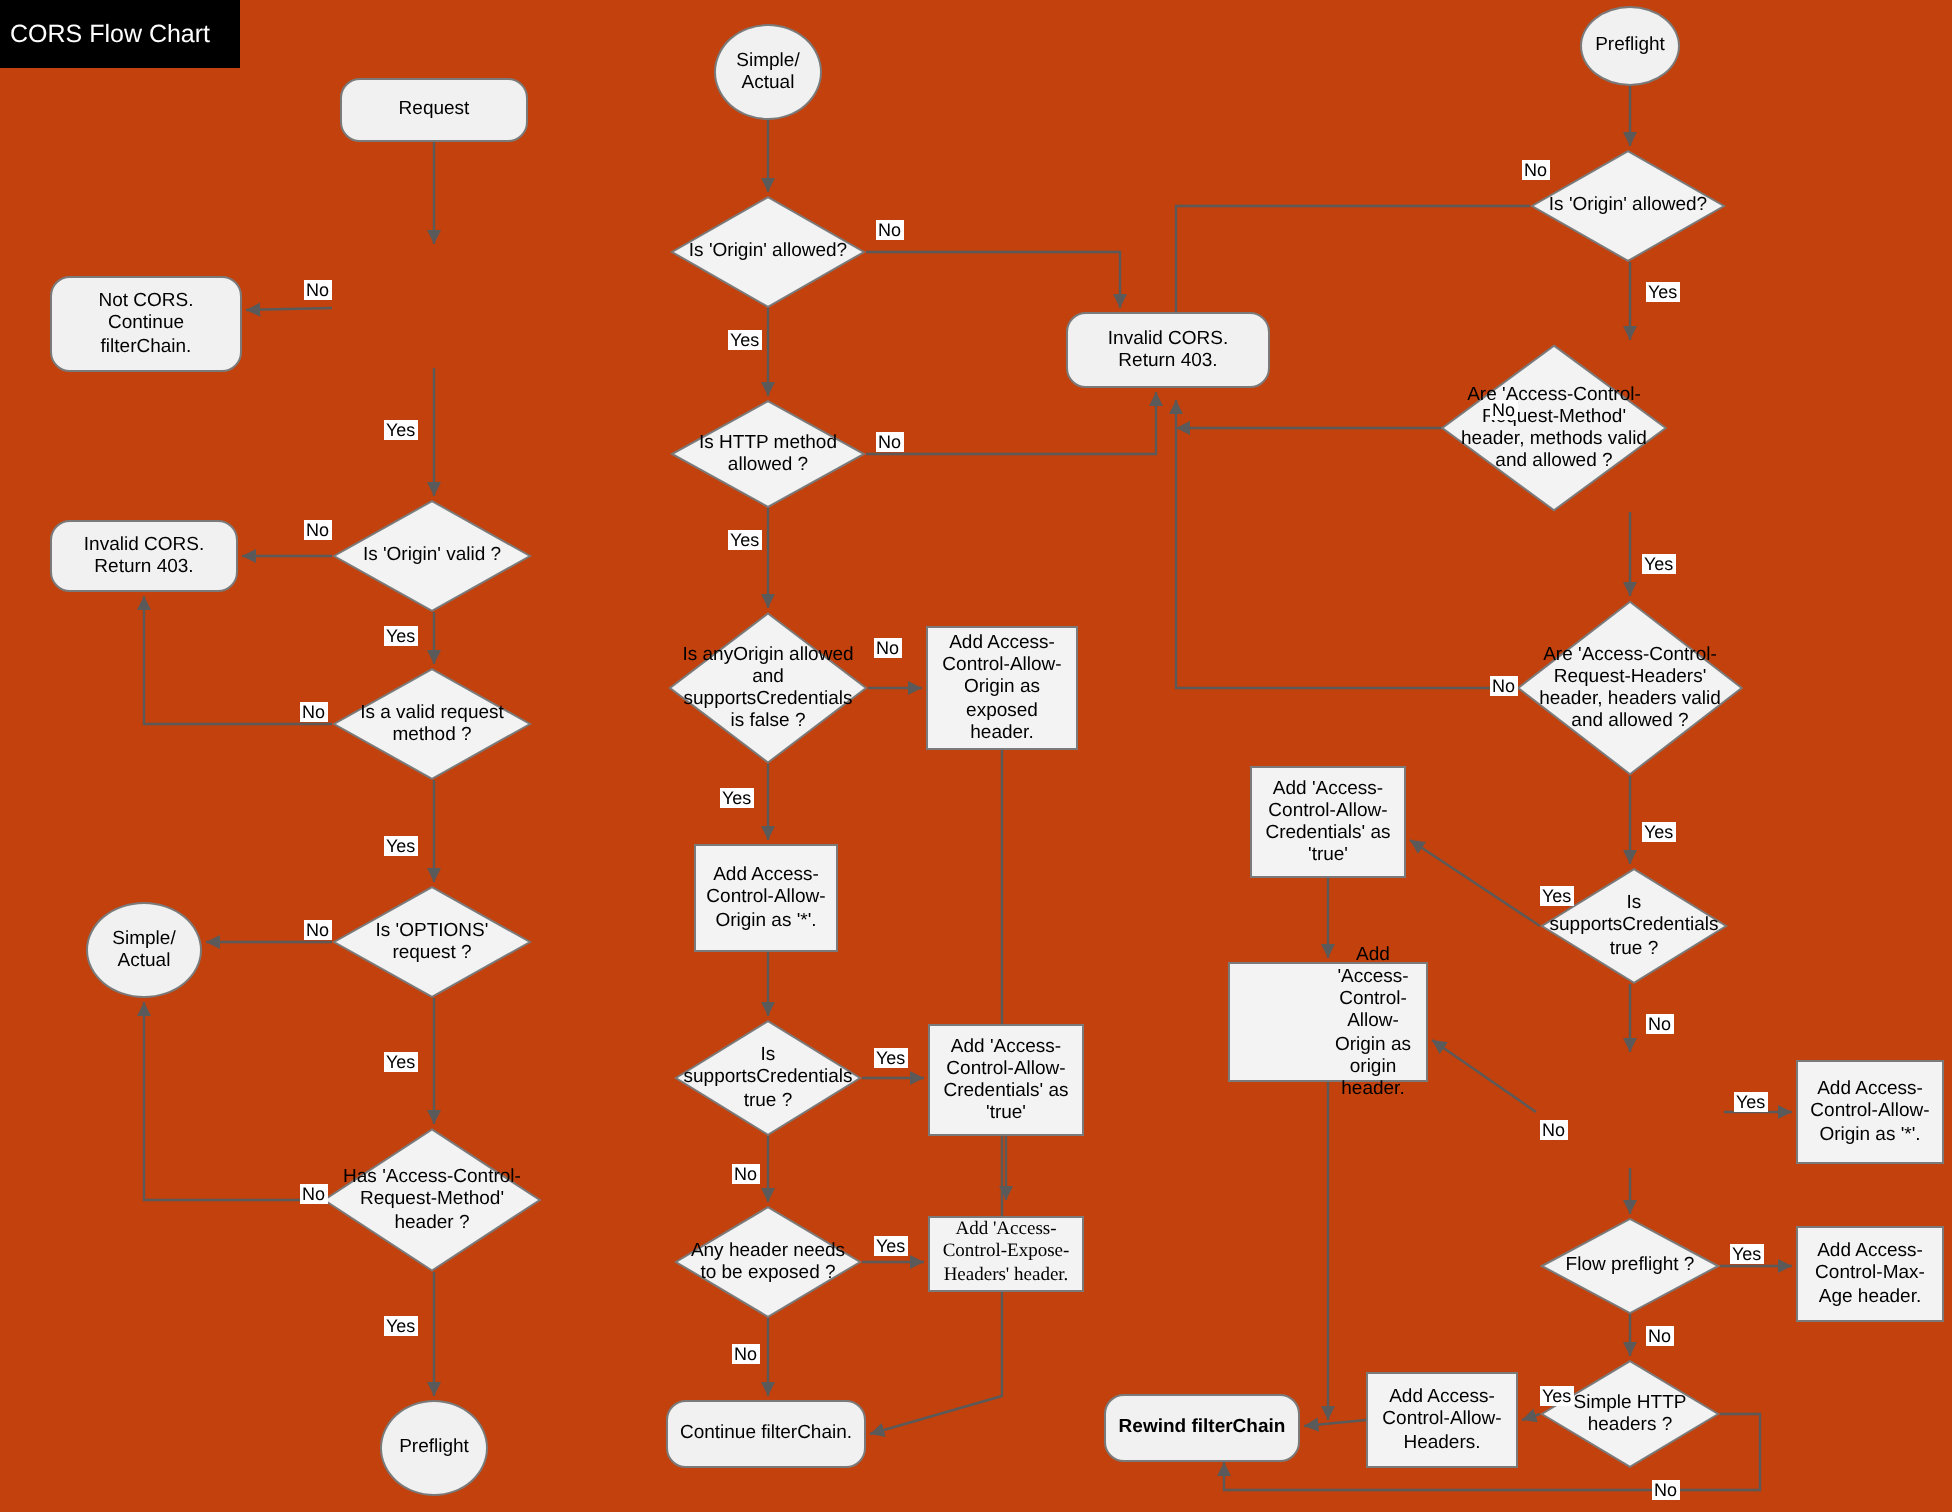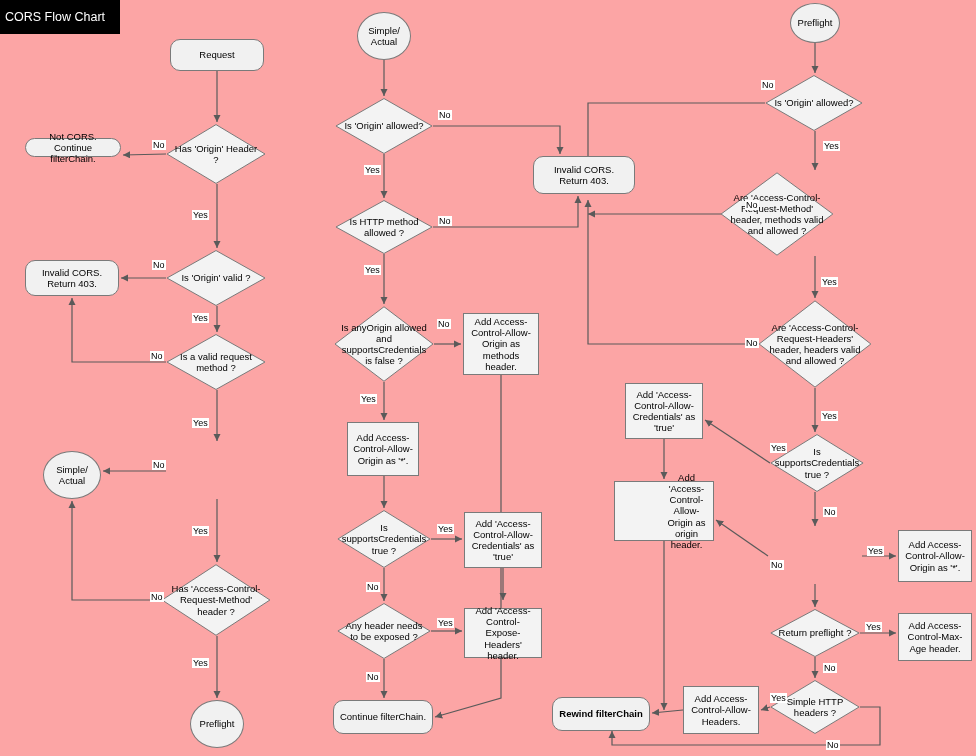--- a/index.html
+++ b/index.html
@@ -4,21 +4,21 @@
 <style>
   html, body {
     margin: 0;
     padding: 0;
     background: #ffffff;
   }
   #canvas {
     position: relative;
     width: 976px;
     height: 756px;
-    background: #fca5a5;
+    background: #c2410c;
     font-family: "Liberation Sans", sans-serif;
     overflow: hidden;
   }
   #edges {
     position: absolute;
     left: 0; top: 0;
     width: 976px;
     height: 756px;
   }
   .node {
@@ -149,44 +149,44 @@
       <path d="M664,439 L664,479"></path>
       <path d="M664,541 L664,620 L664,700 L664,710"></path>
     </g>
   </svg>
 
   <div class="title">CORS Flow Chart</div>
 
 <div class="node rounded" style="left: 170px; top: 39px; width: 94px; height: 32px;">
       <span class="dlabel">Request</span>
     </div>
-    <div class="node diamond" style="left: 166px; top: 124px; width: 100px; height: 60px;">
-      <svg class="dshape" viewBox="0 0 100 100" preserveAspectRatio="none">
-        <polygon points="50,1 99,50 50,99 1,50" fill="#f3f3f3" stroke="#7a7a7a" stroke-width="1" vector-effect="non-scaling-stroke"></polygon>
-      </svg>
-      <span class="dlabel">Has 'Origin' Header ?</span>
-    </div>
-    <div class="node rounded" style="left: 25px; top: 138px; width: 96px; height: 19px;">
+    <div class="node rounded" style="left: 25px; top: 138px; width: 96px; height: 48px;">
       <span class="dlabel">Not CORS. Continue filterChain.</span>
     </div>
     <div class="node diamond" style="left: 166px; top: 250px; width: 100px; height: 56px;">
       <svg class="dshape" viewBox="0 0 100 100" preserveAspectRatio="none">
         <polygon points="50,1 99,50 50,99 1,50" fill="#f3f3f3" stroke="#7a7a7a" stroke-width="1" vector-effect="non-scaling-stroke"></polygon>
       </svg>
       <span class="dlabel">Is 'Origin' valid ?</span>
     </div>
     <div class="node rounded" style="left: 25px; top: 260px; width: 94px; height: 36px;">
       <span class="dlabel">Invalid CORS. Return 403.</span>
     </div>
     <div class="node diamond" style="left: 166px; top: 334px; width: 100px; height: 56px;">
       <svg class="dshape" viewBox="0 0 100 100" preserveAspectRatio="none">
         <polygon points="50,1 99,50 50,99 1,50" fill="#f3f3f3" stroke="#7a7a7a" stroke-width="1" vector-effect="non-scaling-stroke"></polygon>
       </svg>
       <span class="dlabel">Is a valid request method ?</span>
     </div>
+    <div class="node diamond" style="left: 166px; top: 443px; width: 100px; height: 56px;">
+      <svg class="dshape" viewBox="0 0 100 100" preserveAspectRatio="none">
+        <polygon points="50,1 99,50 50,99 1,50" fill="#f3f3f3" stroke="#7a7a7a" stroke-width="1" vector-effect="non-scaling-stroke"></polygon>
+      </svg>
+      <span class="dlabel">Is 'OPTIONS' request ?</span>
+    </div>
     <div class="node ellipse" style="left: 43px; top: 451px; width: 58px; height: 48px;">
       <span class="dlabel">Simple/ Actual</span>
     </div>
     <div class="node diamond" style="left: 161px; top: 564px; width: 110px; height: 72px;">
       <svg class="dshape" viewBox="0 0 100 100" preserveAspectRatio="none">
         <polygon points="50,1 99,50 50,99 1,50" fill="#f3f3f3" stroke="#7a7a7a" stroke-width="1" vector-effect="non-scaling-stroke"></polygon>
       </svg>
       <span class="dlabel">Has 'Access-Control-Request-Method' header ?</span>
     </div>
     <div class="node ellipse" style="left: 190px; top: 700px; width: 54px; height: 48px;">
@@ -210,41 +210,41 @@
       </svg>
       <span class="dlabel">Is HTTP method allowed ?</span>
     </div>
     <div class="node diamond" style="left: 334px; top: 306px; width: 100px; height: 76px;">
       <svg class="dshape" viewBox="0 0 100 100" preserveAspectRatio="none">
         <polygon points="50,1 99,50 50,99 1,50" fill="#f3f3f3" stroke="#7a7a7a" stroke-width="1" vector-effect="non-scaling-stroke"></polygon>
       </svg>
       <span class="dlabel">Is anyOrigin allowed and supportsCredentials is false ?</span>
     </div>
     <div class="node rect" style="left: 463px; top: 313px; width: 76px; height: 62px;">
-      <span class="dlabel">Add Access-Control-Allow-Origin as methods header.</span>
+      <span class="dlabel">Add Access-Control-Allow-Origin as exposed header.</span>
     </div>
     <div class="node rect" style="left: 347px; top: 422px; width: 72px; height: 54px;">
       <span class="dlabel">Add Access-Control-Allow-Origin as '*'.</span>
     </div>
     <div class="node diamond" style="left: 337px; top: 510px; width: 94px; height: 58px;">
       <svg class="dshape" viewBox="0 0 100 100" preserveAspectRatio="none">
         <polygon points="50,1 99,50 50,99 1,50" fill="#f3f3f3" stroke="#7a7a7a" stroke-width="1" vector-effect="non-scaling-stroke"></polygon>
       </svg>
       <span class="dlabel">Is supportsCredentials true ?</span>
     </div>
     <div class="node rect" style="left: 464px; top: 512px; width: 78px; height: 56px;">
       <span class="dlabel">Add 'Access-Control-Allow-Credentials' as 'true'</span>
     </div>
     <div class="node diamond" style="left: 337px; top: 603px; width: 94px; height: 56px;">
       <svg class="dshape" viewBox="0 0 100 100" preserveAspectRatio="none">
         <polygon points="50,1 99,50 50,99 1,50" fill="#f3f3f3" stroke="#7a7a7a" stroke-width="1" vector-effect="non-scaling-stroke"></polygon>
       </svg>
       <span class="dlabel">Any header needs to be exposed ?</span>
     </div>
-    <div class="node rect" style="left: 464px; top: 608px; width: 78px; height: 50px;">
+    <div class="node rect" style="left: 464px; top: 608px; width: 78px; height: 38px; font-family: Liberation Serif, serif;">
       <span class="dlabel">Add 'Access-Control-Expose-Headers' header.</span>
     </div>
     <div class="node rounded" style="left: 333px; top: 700px; width: 100px; height: 34px;">
       <span class="dlabel">Continue filterChain.</span>
     </div>
     <div class="node ellipse" style="left: 790px; top: 3px; width: 50px; height: 40px;">
       <span class="dlabel">Preflight</span>
     </div>
     <div class="node diamond" style="left: 765px; top: 75px; width: 98px; height: 56px;">
       <svg class="dshape" viewBox="0 0 100 100" preserveAspectRatio="none">
@@ -276,21 +276,21 @@
     <div class="node rect" style="left: 614px; top: 481px; width: 100px; height: 60px; padding-left: 47px;">
       <span class="dlabel">Add 'Access-Control-Allow-Origin as origin header.</span>
     </div>
     <div class="node rect" style="left: 898px; top: 530px; width: 74px; height: 52px;">
       <span class="dlabel">Add Access-Control-Allow-Origin as '*'.</span>
     </div>
     <div class="node diamond" style="left: 770px; top: 609px; width: 90px; height: 48px;">
       <svg class="dshape" viewBox="0 0 100 100" preserveAspectRatio="none">
         <polygon points="50,1 99,50 50,99 1,50" fill="#f3f3f3" stroke="#7a7a7a" stroke-width="1" vector-effect="non-scaling-stroke"></polygon>
       </svg>
-      <span class="dlabel">Return preflight ?</span>
+      <span class="dlabel">Flow preflight ?</span>
     </div>
     <div class="node rect" style="left: 898px; top: 613px; width: 74px; height: 48px;">
       <span class="dlabel">Add Access-Control-Max-Age header.</span>
     </div>
     <div class="node diamond" style="left: 770px; top: 680px; width: 90px; height: 54px;">
       <svg class="dshape" viewBox="0 0 100 100" preserveAspectRatio="none">
         <polygon points="50,1 99,50 50,99 1,50" fill="#f3f3f3" stroke="#7a7a7a" stroke-width="1" vector-effect="non-scaling-stroke"></polygon>
       </svg>
       <span class="dlabel">Simple HTTP headers ?</span>
     </div>

